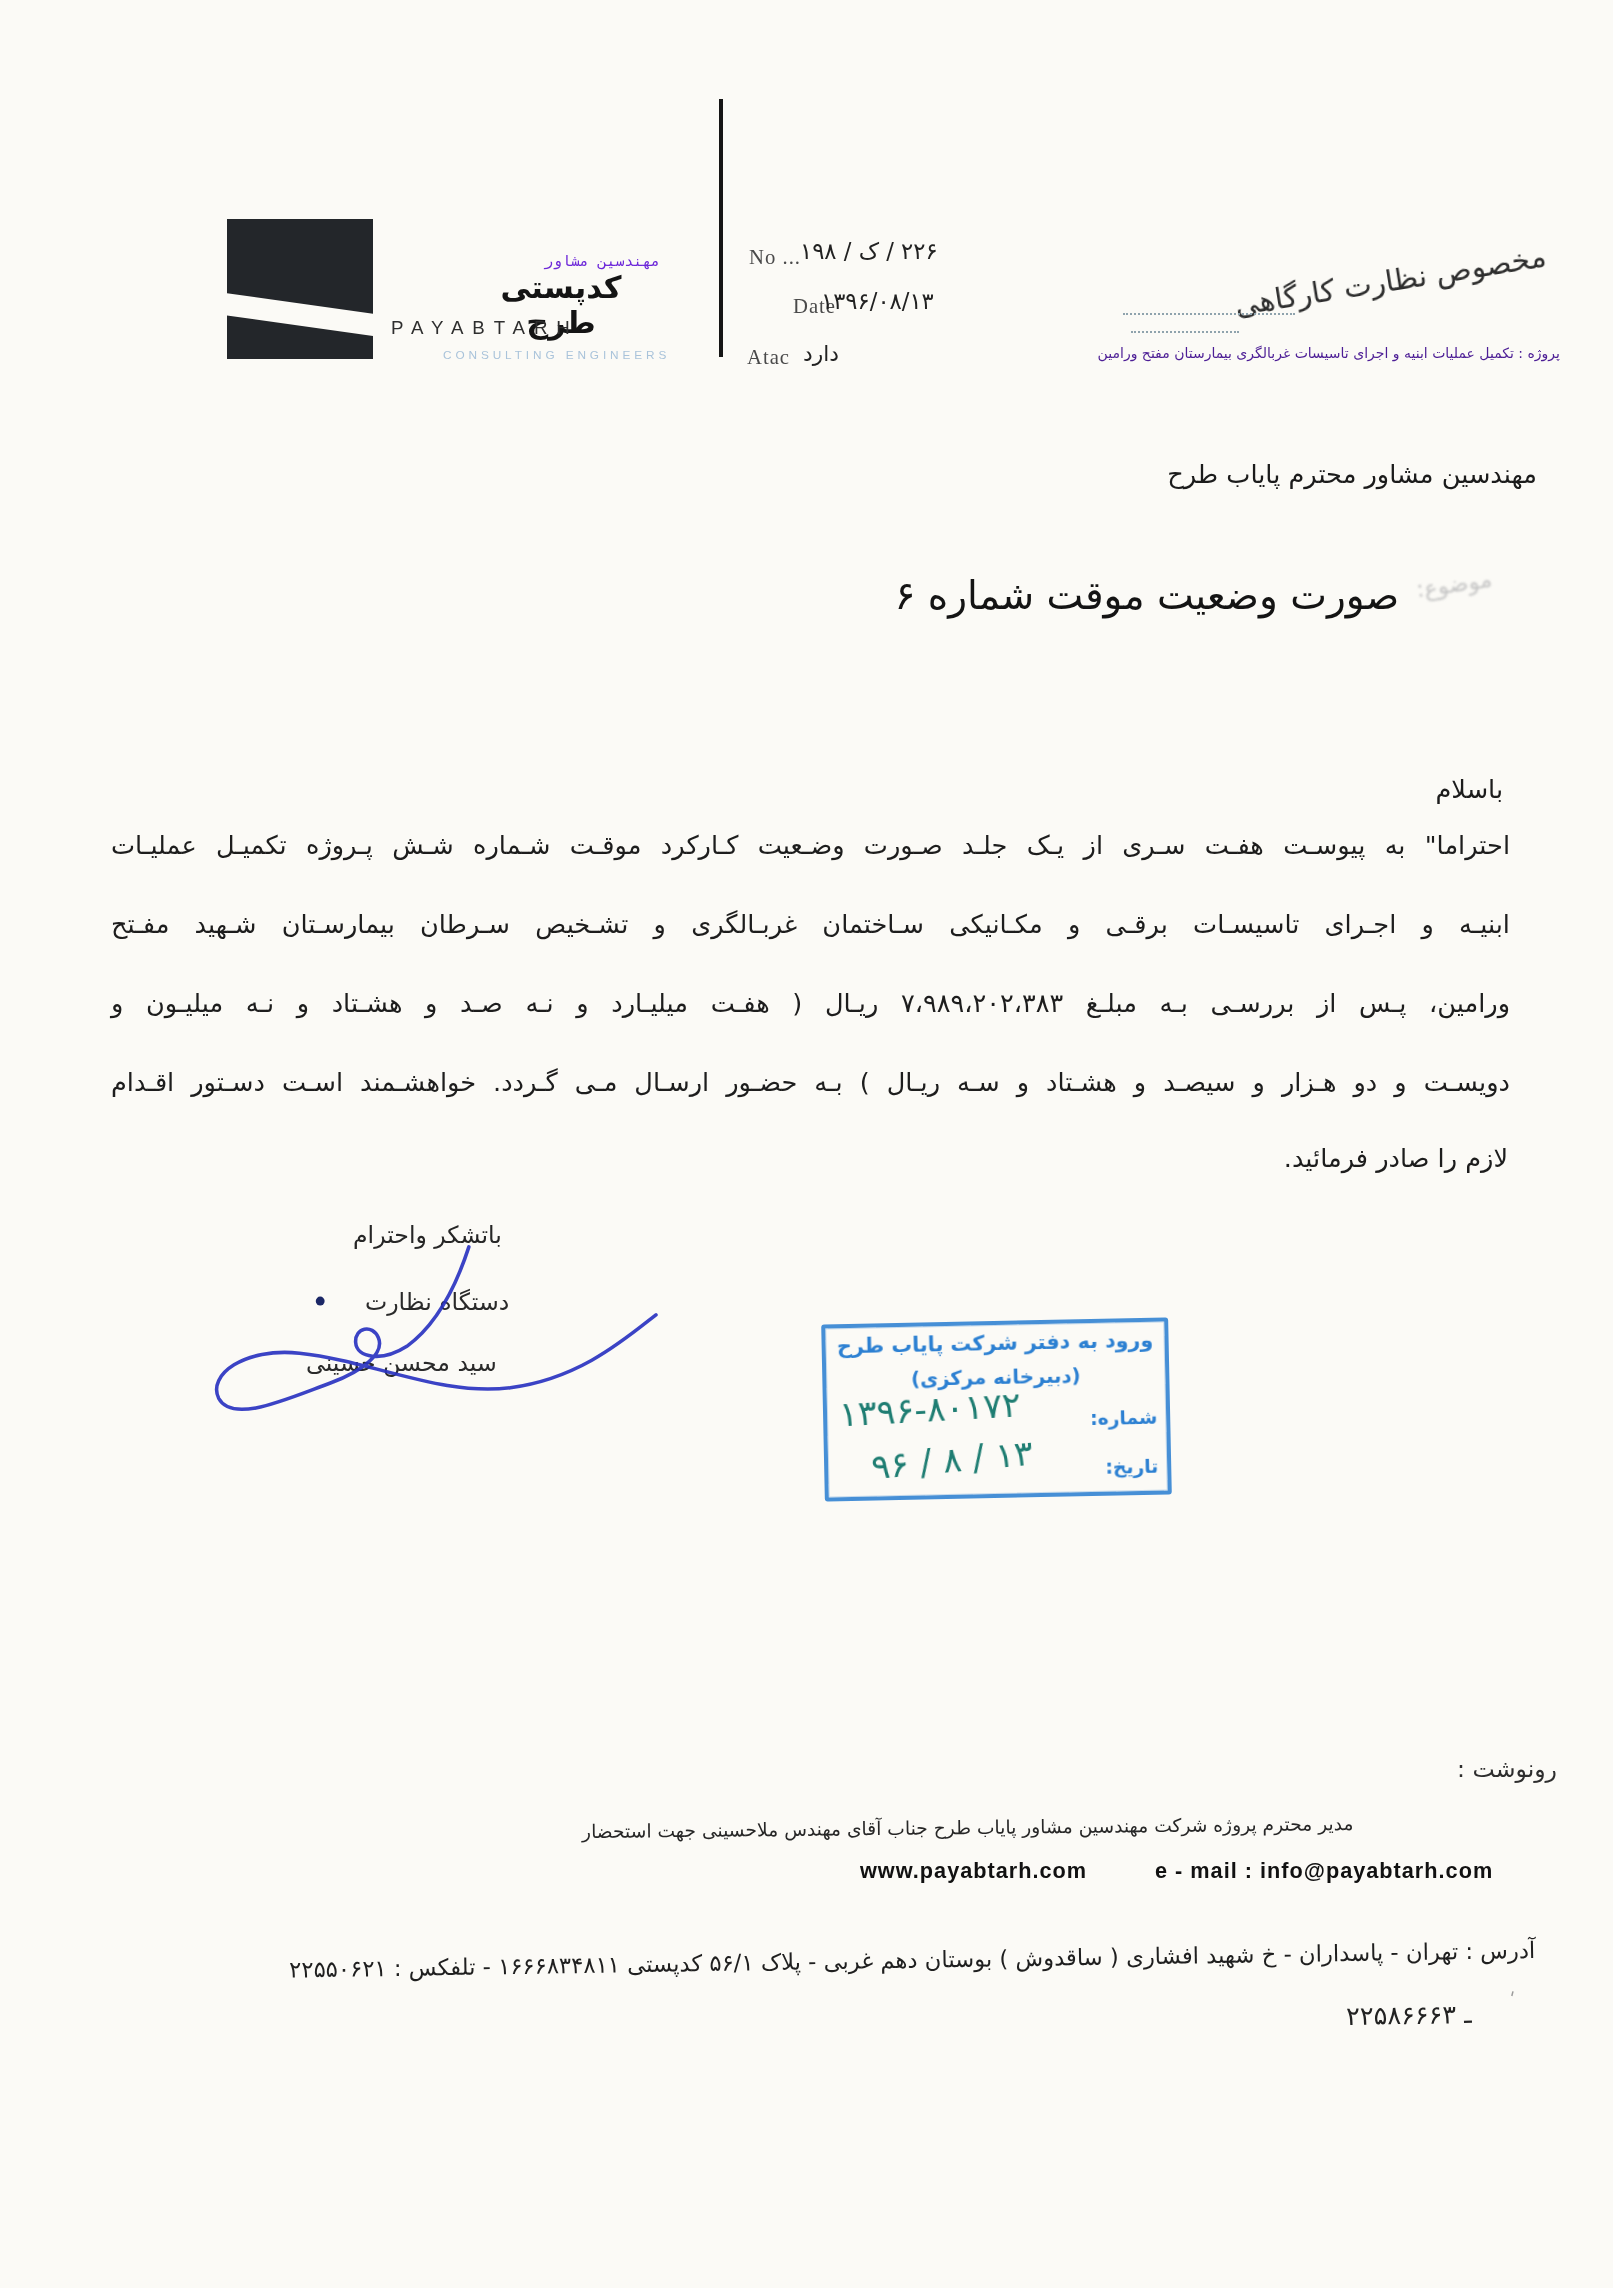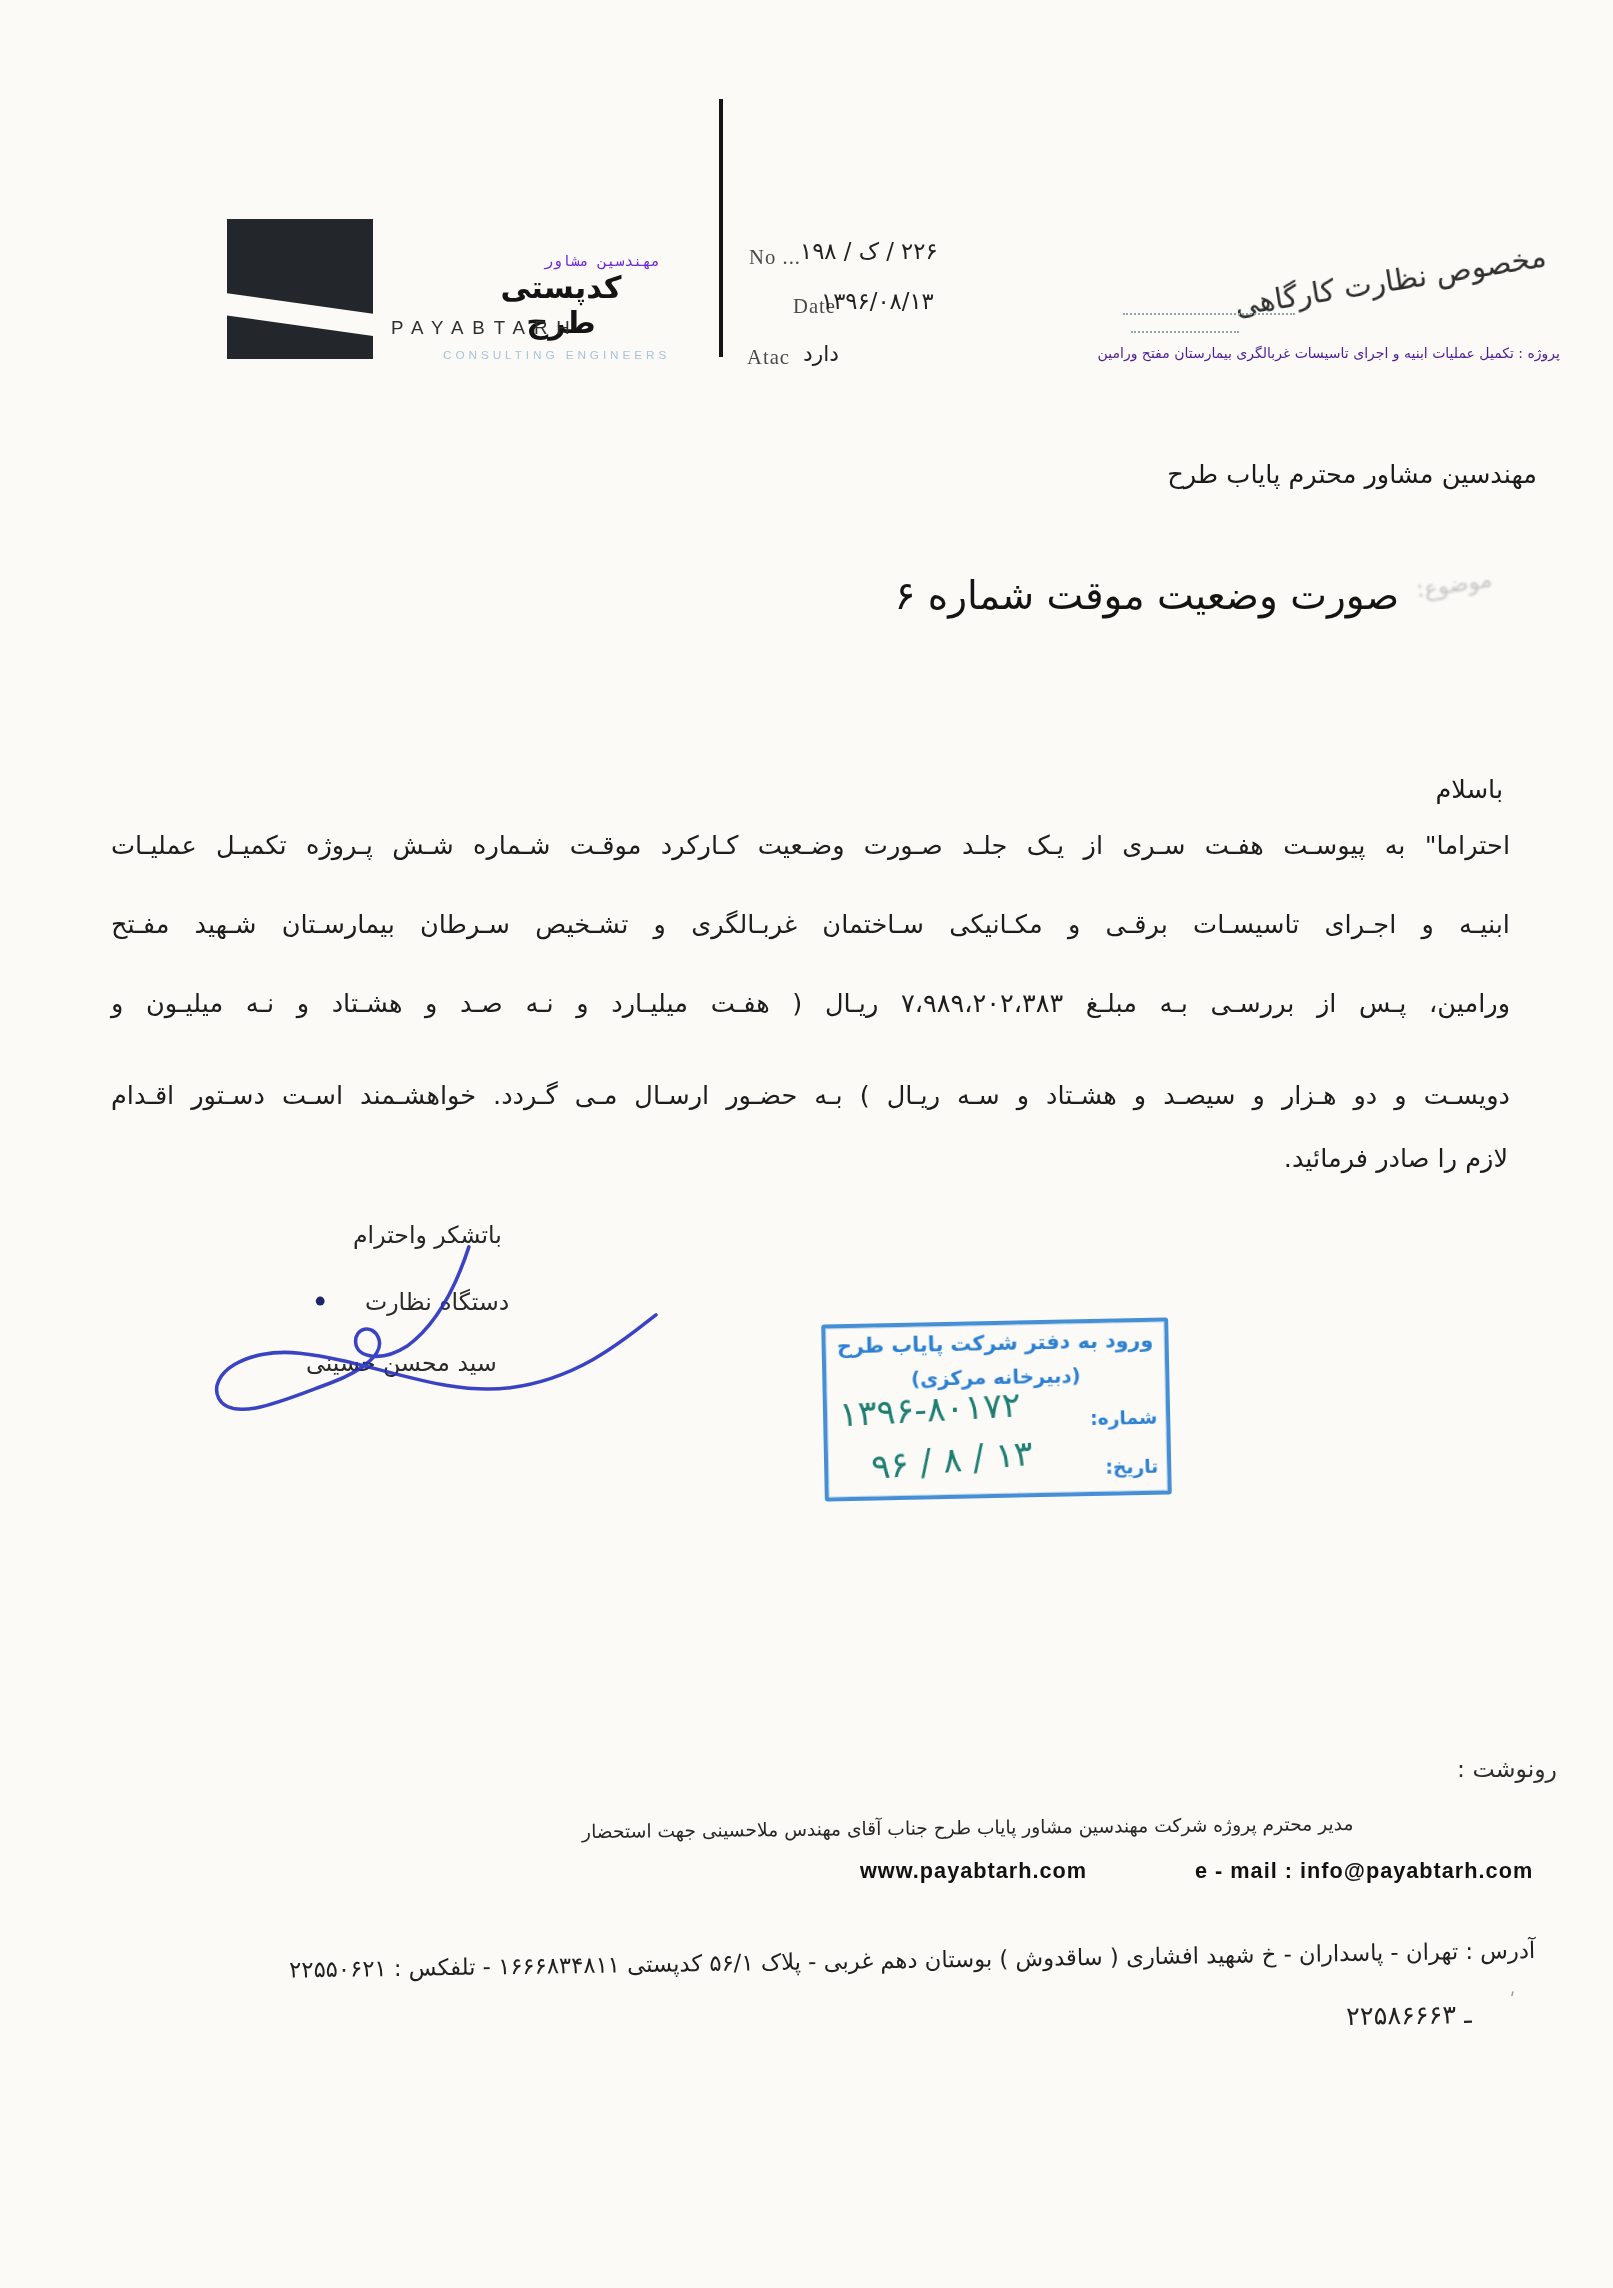--- a/index.html
+++ b/index.html
@@ -101,21 +101,21 @@
   <div class="abs fa project nowrap">پروژه : تکمیل عملیات ابنیه و اجرای تاسیسات غربالگری بیمارستان مفتح ورامین</div>
 
   <div class="abs fa addressee nowrap">مهندسین مشاور محترم پایاب طرح</div>
   <div class="abs fa subj-hand">موضوع:</div>
   <div class="abs fa subject nowrap">صورت وضعیت موقت شماره ۶</div>
   <div class="abs fa salutation">باسلام</div>
 
   <div class="abs fa bodyline" style="top:830px;">احتراما" به پیوسـت هفـت سـری از یـک جلـد صـورت وضـعیت کـارکرد موقـت شـماره شـش پـروژه تکمیـل عملیـات</div>
   <div class="abs fa bodyline" style="top:909px;">ابنیـه و اجـرای تاسیسـات برقـی و مکـانیکی سـاختمان غربـالگری و تشـخیص سـرطان بیمارسـتان شـهید مفـتح</div>
   <div class="abs fa bodyline" style="top:988px;">ورامین، پـس از بررسـی بـه مبلـغ ⁦۷،۹۸۹،۲۰۲،۳۸۳⁩ ریـال ( هفـت میلیـارد و نـه صـد و هشـتاد و نـه میلیـون و</div>
-  <div class="abs fa bodyline" style="top:1067px;margin-top:13px;">دویسـت و دو هـزار و سیصـد و هشـتاد و سـه ریـال ) بـه حضـور ارسـال مـی گـردد. خواهشـمند اسـت دسـتور اقـدام</div>
+  <div class="abs fa bodyline" style="top:1067px;">دویسـت و دو هـزار و سیصـد و هشـتاد و سـه ریـال ) بـه حضـور ارسـال مـی گـردد. خواهشـمند اسـت دسـتور اقـدام</div>
   <div class="abs fa bodylast">لازم را صادر فرمائید.</div>
 
   <div class="abs fa closing">باتشکر واحترام</div>
   <div class="abs fa sig-org">دستگاه نظارت</div>
   <div class="abs fa sig-name">سید محسن حسینی</div>
 
   <svg class="abs sig-svg" width="512" height="212" viewBox="0 0 520 215">
     <path d="M 268 18 C 256 55 238 95 205 119 C 180 135 154 131 153 115
              C 152 100 170 96 176 110 C 183 126 160 144 128 156
              C 84 172 28 198 14 172 C 2 148 40 120 96 126
@@ -129,20 +129,20 @@
     <div class="slabel fa" style="top:85px; color:#2c80d2;">شماره:</div>
     <div class="sval" style="left:11.8px; top:63px; color:#1e7d72; transform:rotate(-2deg);">۱۳۹۶-۸۰۱۷۲</div>
     <div class="slabel fa" style="top:134px; color:#2c80d2;">تاریخ:</div>
     <div class="sval" style="left:43px; top:114px; color:#1e7d72; transform:rotate(-4deg);">۹۶ / ۸ / ۱۳</div>
   </div>
 
   <div class="abs fa cc-label">رونوشت :</div>
   <div class="abs fa cc-line nowrap">مدیر محترم پروژه شرکت مهندسین مشاور پایاب طرح جناب آقای مهندس ملاحسینی جهت استحضار</div>
 
   <div class="abs web" style="left:860px; top:1858px;">www.payabtarh.com</div>
-  <div class="abs web" style="left:1155px; top:1858px;margin-left:40px;">e - mail : info@payabtarh.com</div>
+  <div class="abs web" style="left:1155px; top:1858px;">e - mail : info@payabtarh.com</div>
 
   <div class="abs fa addr nowrap">آدرس : تهران - پاسداران - خ شهید افشاری ( ساقدوش ) بوستان دهم غربی - پلاک ۵۶/۱ کدپستی ۱۶۶۶۸۳۴۸۱۱ - تلفکس : ۲۲۵۵۰۶۲۱</div>
   <div class="abs phone2">۲۲۵۸۶۶۶۳ ـ</div>
   <div class="abs faint-mark">'</div>
 
 </div>
 
 
 </body></html>

